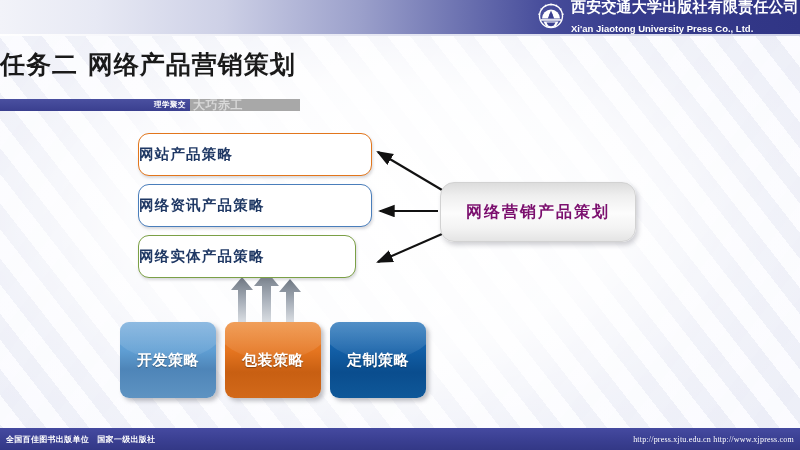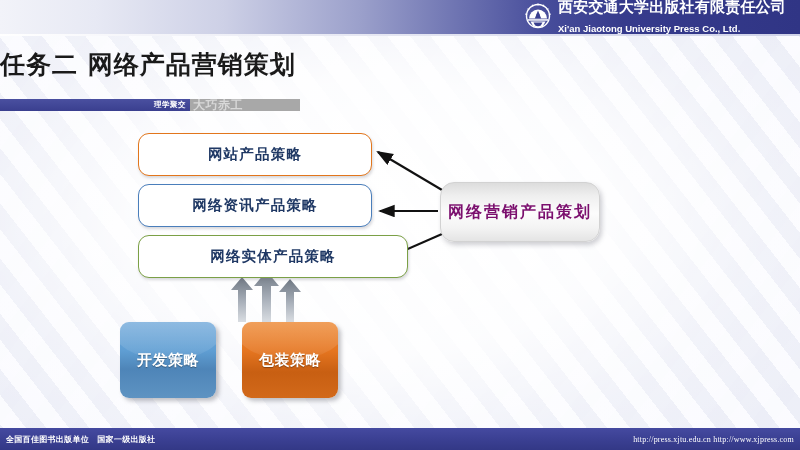--- a/index.html
+++ b/index.html
@@ -59,21 +59,21 @@
       #363b8c 78%, #303585 100%);
   }
   #header-under {
     position: absolute;
     left: 0; top: 34px;
     width: 800px; height: 2px;
     background: linear-gradient(to right, #ffffff 0%, #e9eaf4 40%, #cfd2e8 100%);
   }
   #logo {
     position: absolute;
-    right: 14px; top: 1px;
+    right: 1px; top: 1px;
     height: 32px;
     display: flex;
     align-items: center;
     gap: 5px;
   }
   #logo-emblem {
     width: 30px; height: 30px;
     position: relative;
     flex: 0 0 auto;
   }
@@ -161,36 +161,35 @@
     width: 800px; height: 450px;
   }
 
   .strategy-box {
     position: absolute;
     box-sizing: border-box;
     background: #ffffff;
     border-radius: 11px;
     display: flex;
     align-items: center;
-    justify-content: center;
     font-family: "DejaVu Serif", "Liberation Serif", serif;
     font-size: 14.5px;
     font-weight: bold;
     color: #1f3864;
     letter-spacing: 1.2px;
     box-shadow: 1px 2px 3px rgba(120,120,130,0.28);
   }
   #box-website  { left: 138px; top: 133px; width: 234px; height: 43px; border: 1.6px solid #e2761c; }
   #box-info     { left: 138px; top: 184px; width: 234px; height: 43px; border: 1.6px solid #4a7ebb; }
-  #box-physical { left: 138px; top: 235px; width: 270px; height: 43px; border: 1.6px solid #7ba046; }
+  #box-physical { left: 138px; top: 235px; width: 218px; height: 43px; border: 1.6px solid #7ba046; }
 
   #box-planning {
     position: absolute;
     left: 440px; top: 182px;
-    width: 160px; height: 60px;
+    width: 196px; height: 60px;
     box-sizing: border-box;
     border-radius: 14px;
     background: linear-gradient(to bottom, #dcdcdc 0%, #efefef 22%, #fcfcfc 52%, #f3f3f3 78%, #e4e4e4 100%);
     border: 1px solid #d2d2d2;
     display: flex;
     align-items: center;
     justify-content: center;
     font-family: "DejaVu Serif", "Liberation Serif", serif;
     font-size: 16px;
     font-weight: bold;
@@ -228,21 +227,20 @@
   }
   .tactic-box .label { position: relative; z-index: 2; }
 
   #tactic-dev {
     left: 120px;
     background: linear-gradient(to bottom, #6ba5d8 0%, #5f9ed3 38%, #4e85b8 62%, #5e93c2 100%);
   }
   #tactic-pack {
     left: 225px;
     background: linear-gradient(to bottom, #ec8127 0%, #e57520 38%, #c85f12 66%, #d2691a 100%);
-    margin-left: 17px;
   }
   #tactic-custom {
     left: 330px;
     background: linear-gradient(to bottom, #1b6cb5 0%, #1360a8 35%, #0a4d8e 66%, #0f5899 100%);
   }
 
   
   #footer-bar {
     position: absolute;
     left: 0; bottom: 0;
@@ -371,20 +369,24 @@
   </div>
 
   <div class="tactic-box" id="tactic-dev">
     <span class="gloss"></span>
     <span class="label">开发策略</span>
   </div>
   <div class="tactic-box" id="tactic-pack">
     <span class="gloss"></span>
     <span class="label">包装策略</span>
   </div>
+  <div class="tactic-box" id="tactic-custom">
+    <span class="gloss"></span>
+    <span class="label">定制策略</span>
+  </div>
 
   <div id="footer-top-line"></div>
   <div id="footer-bar">
     <span id="footer-left">全国百佳图书出版单位　国家一级出版社</span>
     <span id="footer-right">http://press.xjtu.edu.cn  http://www.xjpress.com</span>
   </div>
 
 </div>
 
 </body></html>

